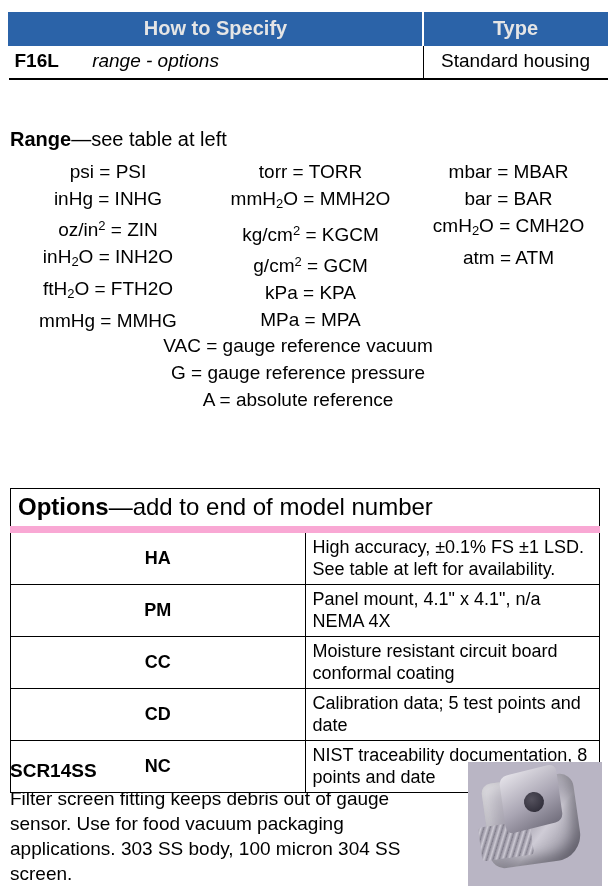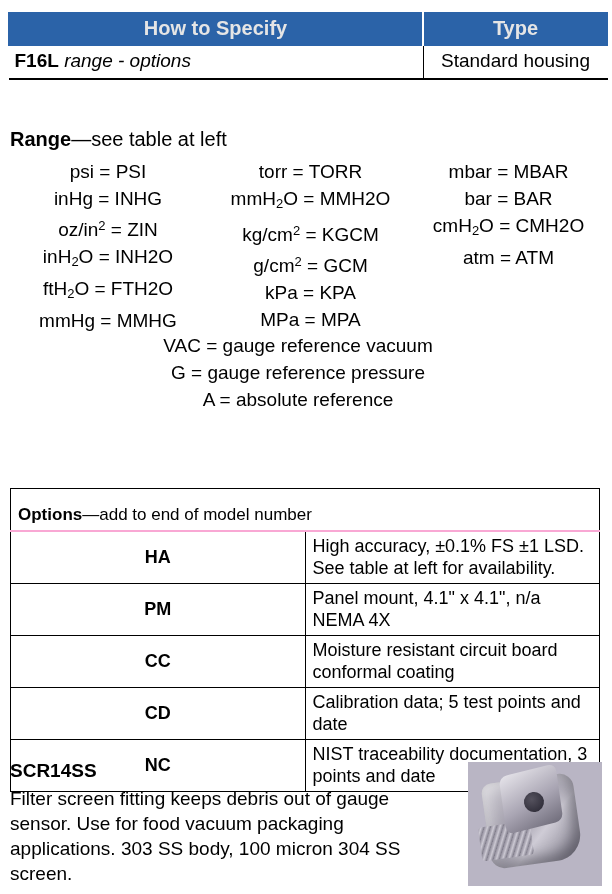--- a/index.html
+++ b/index.html
@@ -44,21 +44,21 @@
   }
   .specify-table td.cell-left {
     border-left: none;
     border-right: 1px solid #000000;
     text-align: left;
   }
   .specify-table td.cell-right {
     text-align: center;
   }
   .model-code { font-weight: bold; }
-  .model-ital { font-style: italic; }
+  .model-ital { font-style: italic; margin-left: 28px; }
 
   
   .range-head {
     position: absolute;
     left: 10px;
     top: 128px;
     font-size: 20px;
   }
   .range-head b { font-weight: bold; margin-top: 44px; }
 
@@ -99,23 +99,23 @@
     border-collapse: collapse;
     table-layout: fixed;
   }
   .options-table td {
     border: 1px solid #000000;
     font-size: 18px;
     padding: 3px 7px 4px 7px;
     vertical-align: middle;
   }
   .options-table tr.opt-head td {
-    border-bottom: 2px solid #f9a8d4;
-    padding: 16px 7px 5px 7px;
-    font-size: 17px;
+    border-bottom: 7px solid #f9a8d4;
+    padding: 4px 7px 5px 7px;
+    font-size: 24px;
   }
   .opt-head b { font-weight: bold; }
   .opt-code {
     width: 92px;
     text-align: center;
     font-weight: bold;
     font-size: 18px;
   }
   .opt-desc { text-align: left; line-height: 22px; }
 
@@ -254,21 +254,21 @@
   <tr>
     <td class="opt-code">CC</td>
     <td class="opt-desc">Moisture resistant circuit board conformal coating</td>
   </tr>
   <tr>
     <td class="opt-code">CD</td>
     <td class="opt-desc">Calibration data; 5 test points and date</td>
   </tr>
   <tr>
     <td class="opt-code">NC</td>
-    <td class="opt-desc">NIST traceability documentation, 3 points and date</td>
+    <td class="opt-desc">NIST traceability documentation, 8 points and date</td>
   </tr>
 </tbody>
   </table>
 
 <div class="scr-title">SCR14SS</div>
 <div class="scr-body">Filter screen fitting keeps debris out of gauge sensor. Use for food vacuum packaging applications. 303 SS body, 100 micron 304 SS screen.</div>
 <div class="scr-photo">
   <div class="nut-body"></div>
   <div class="nut-thread"></div>
   <div class="nut-face"></div>

